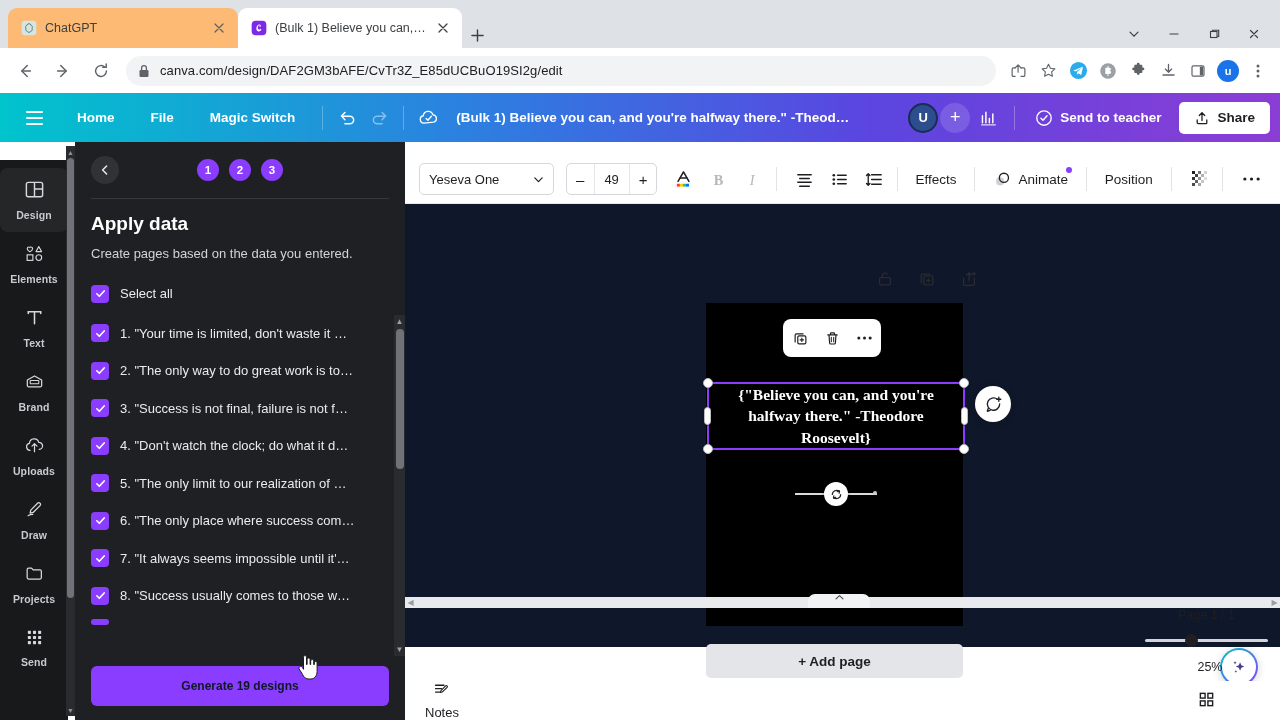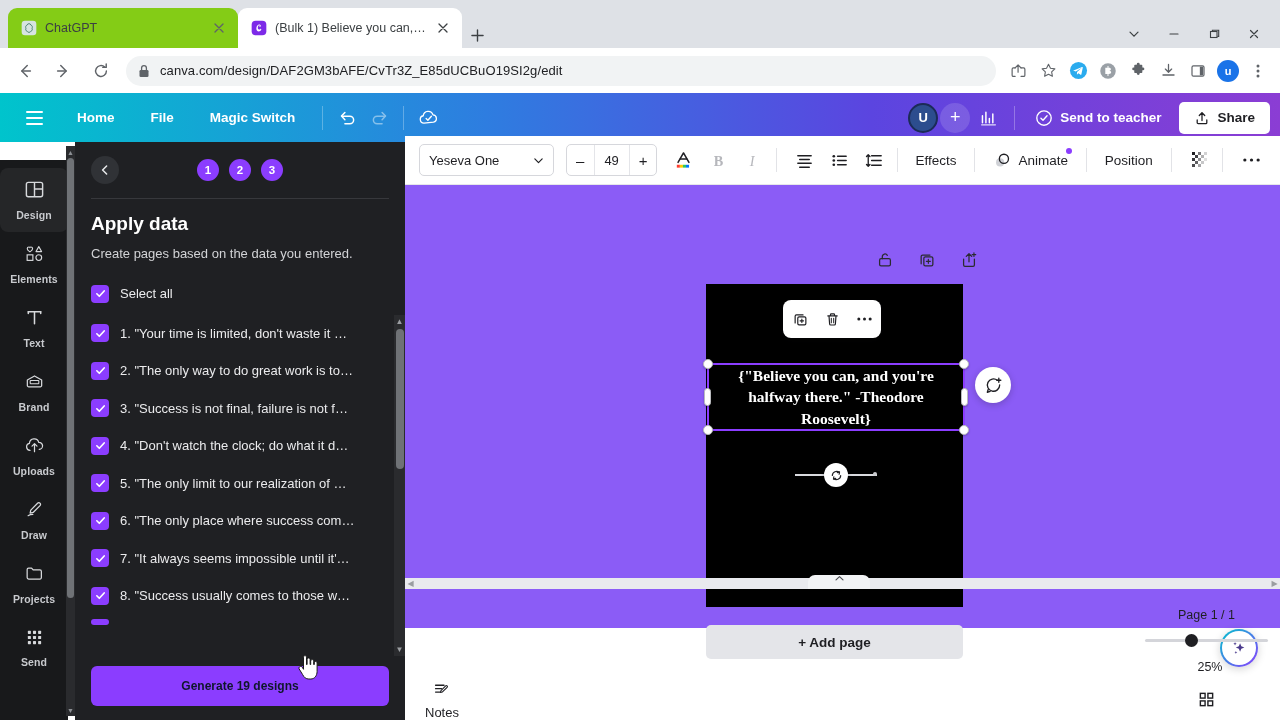--- a/index.html
+++ b/index.html
@@ -16,21 +16,21 @@
     position: absolute; top: 0; left: 0; width: 1280px; height: 48px;
     background: #dee1e6;
   }
   .tab {
     position: absolute; top: 8px; height: 40px;
     display: flex; align-items: center; gap: 8px;
     padding: 0 10px 0 12px;
     border-radius: 9px 9px 0 0;
     font-size: 12.5px; color: #3c4043;
   }
-  .tab.inactive { background: #84cc16; }
+  .tab.inactive { background: #fdba74; }
   .tab.active { background: #ffffff; }
   .tab-favicon {
     width: 17px; height: 17px; flex: 0 0 17px;
     display: flex; align-items: center; justify-content: center;
   }
   .tab-title {
     white-space: nowrap; overflow: hidden; text-overflow: ellipsis;
     flex: 1 1 auto;
   }
   .tab-close {
@@ -227,22 +227,22 @@
   .panel-collapse {
     position: absolute; left: 405px; top: 405px;
     width: 12px; height: 52px;
     background: #1f2023; border-radius: 0 8px 8px 0;
     display: flex; align-items: center; justify-content: center;
     color: #c5c6c9; font-size: 10px;
   }
 
   
   .editor {
-    position: absolute; top: 136px; left: 405px; width: 875px; height: 492px;
-    background: #8b5cf6;
+    position: absolute; top: 155px; left: 405px; width: 875px; height: 492px;
+    background: #0f172a;
   }
   .etoolbar {
     position: absolute; top: 0; left: 0; width: 875px; height: 49px;
     background: #ffffff; border-bottom: 1px solid #e6e7ea;
     display: flex; align-items: center; padding: 0 14px;
   }
   .font-select {
     width: 148px; height: 32px; border: 1px solid #d6d7dc; border-radius: 5px;
     display: flex; align-items: center; justify-content: space-between;
     padding: 0 9px; font-size: 13px; color: #1f1f23;
@@ -552,20 +552,21 @@
           <path d="M14 5.2l4 4.2-4 4.2" stroke="#fff" stroke-width="1.7" fill="none" stroke-linecap="round" stroke-linejoin="round"></path>
         </svg>
     </div>
     <div class="hdr-sep"></div>
     <div class="hdr-ico">
       <svg width="21" height="21" viewBox="0 0 24 24">
           <path d="M6.8 18.5A4.3 4.3 0 0 1 6 10a5.7 5.7 0 0 1 11.1-1.1 4.2 4.2 0 0 1 .6 8.3z" stroke="#fff" stroke-width="1.5" fill="none" stroke-linejoin="round"></path>
           <path d="M9.3 13.2l2 2 4-4.6" stroke="#fff" stroke-width="1.5" fill="none" stroke-linecap="round" stroke-linejoin="round"></path>
         </svg>
     </div>
+    <div class="hdr-doctitle">(Bulk 1) Believe you can, and you're halfway there." -Theodo…</div>
 
     <div class="hdr-right">
       <div class="hdr-avatar">U</div>
       <div class="hdr-plus">+</div>
       <div class="hdr-ico">
         <svg width="19" height="19" viewBox="0 0 22 22">
             <path d="M4 17V9M8 17V5M12 17v-5M16 17V7" stroke="#fff" stroke-width="1.7" stroke-linecap="round"></path>
             <path d="M3 19.5h16" stroke="#fff" stroke-width="1.4" stroke-linecap="round" opacity=".8"></path>
           </svg>
       </div>

